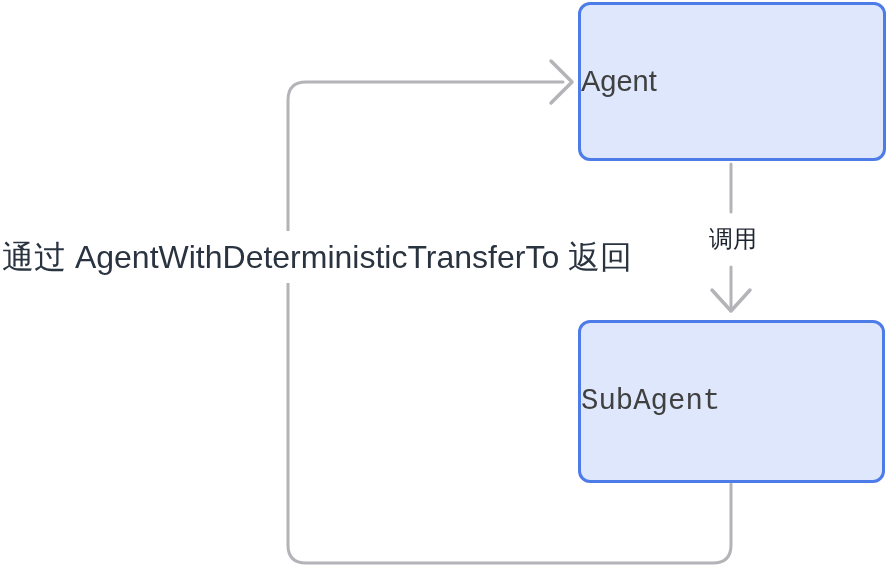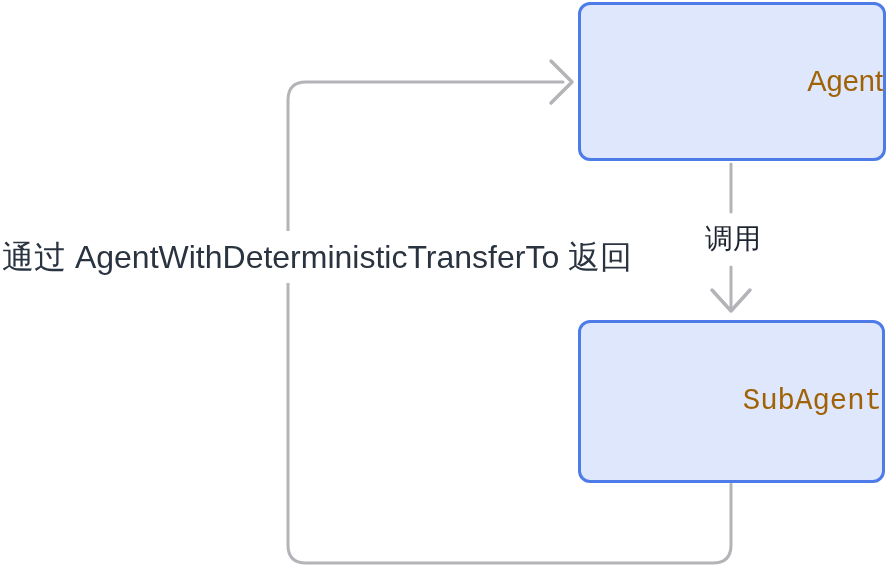--- a/index.html
+++ b/index.html
@@ -35,43 +35,43 @@
     stroke-linejoin: round;
   }
   .node {
     position: absolute;
     box-sizing: border-box;
     background: #dee7fb;
     border: 3px solid #4d7ce8;
     border-radius: 12px;
     display: flex;
     align-items: center;
-    justify-content: flex-end;
-    color: #a16207;
+    justify-content: flex-start;
+    color: #404040;
     font-size: 29px;
   }
   .node-agent {
     left: 578px;
     top: 2px;
     width: 308px;
     height: 159px;
   }
   .node-subagent {
     left: 578px;
     top: 320px;
     width: 307px;
     height: 163px;
     font-family: Liberation Mono, monospace;
   }
   .call-edge-label {
     position: absolute;
     left: 733px;
     top: 239px;
     transform: translate(-50%, -50%);
-    font-size: 28px;
+    font-size: 24px;
     color: #1d2430;
     white-space: nowrap;
     background: #ffffff;
     padding: 0 2px;
   }
   .return-edge-label {
     position: absolute;
     left: 2px;
     top: 231px;
     height: 52px;

